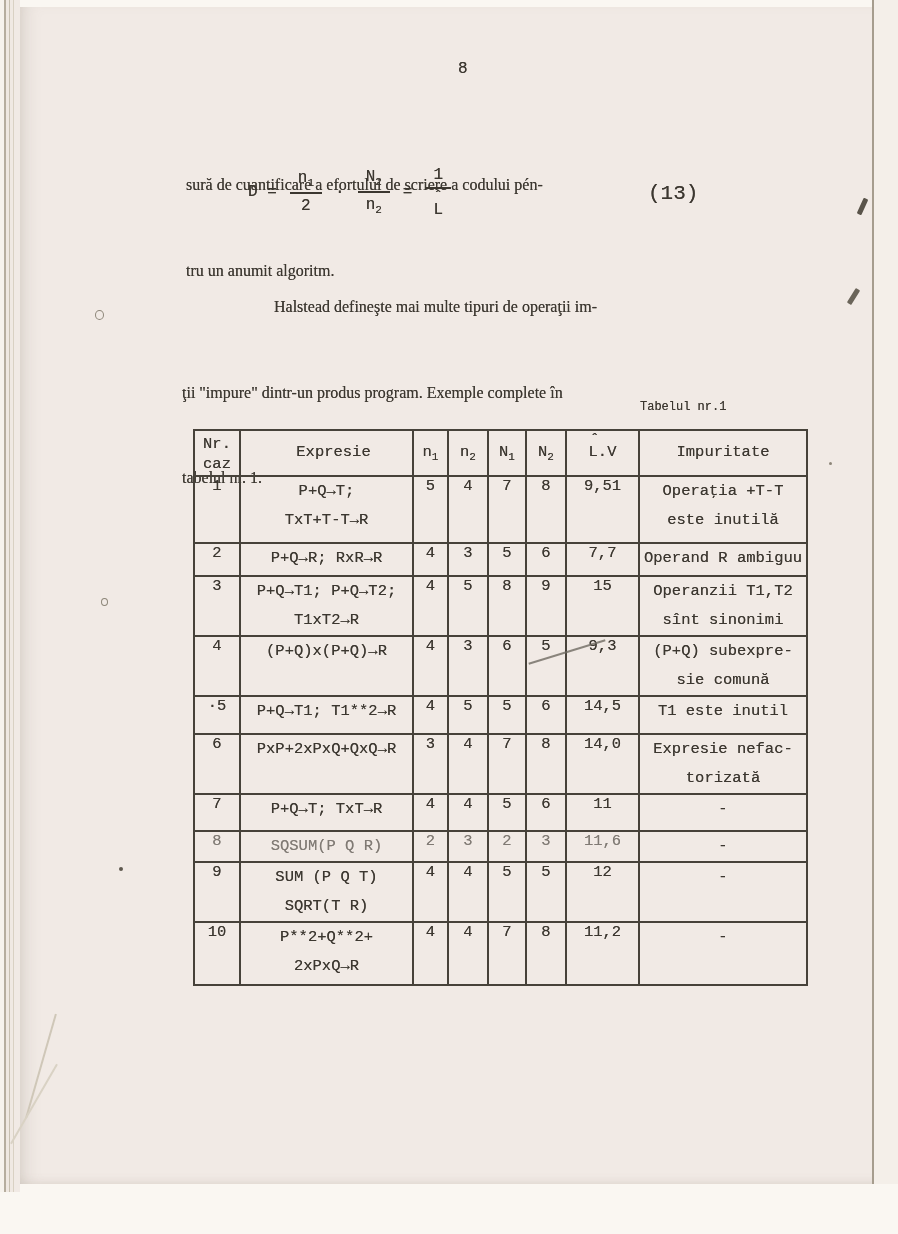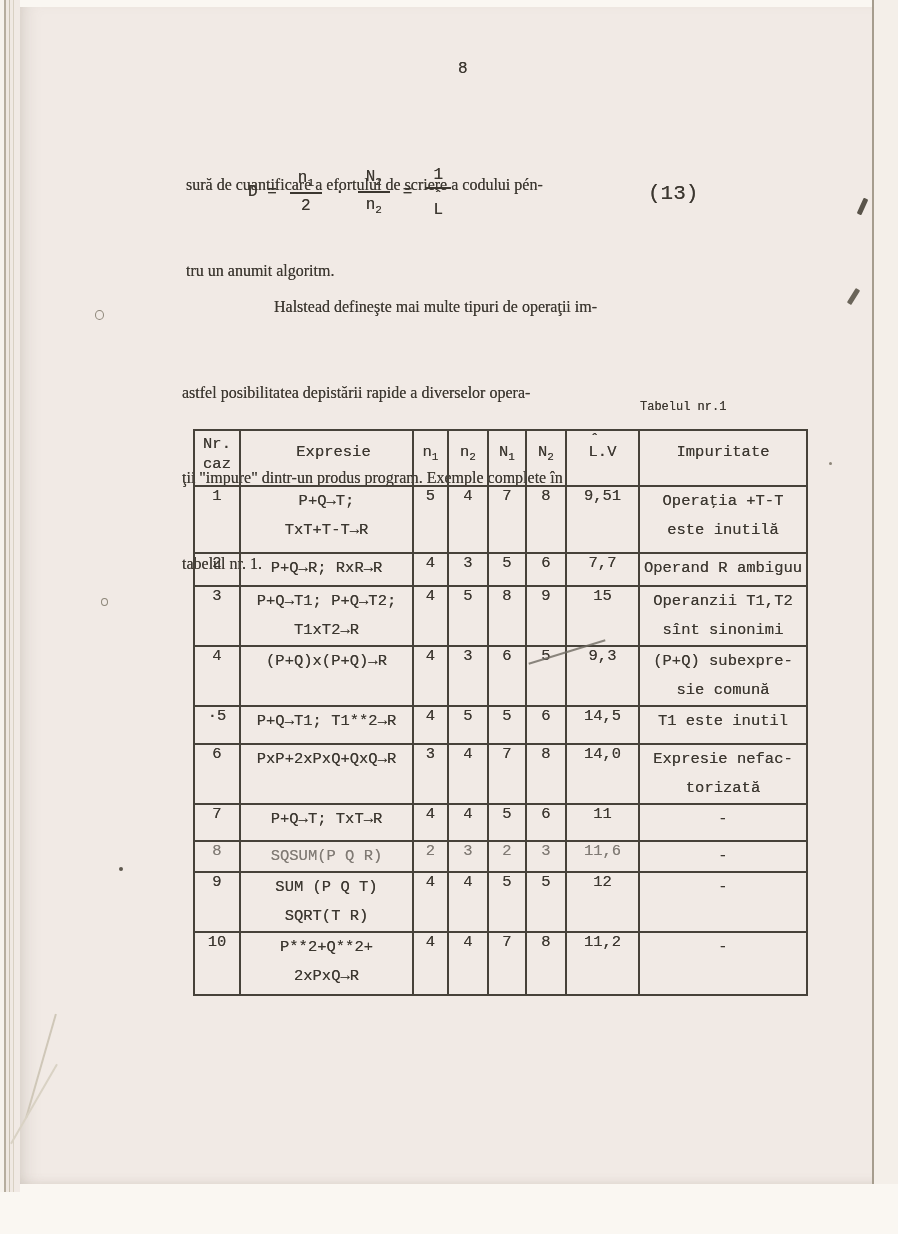--- a/index.html
+++ b/index.html
@@ -73,21 +73,21 @@
 
   table.halstead{
     position:absolute; left:193px; top:429px;
     border-collapse:collapse; table-layout:fixed; width:613px;
     font-size:15.5px;
   }
   table.halstead td, table.halstead th{
     border:2px solid #47423a; vertical-align:top; padding:0;
     font-weight:normal; text-align:center; overflow:visible;
   }
-  table.halstead thead tr{ height:56px;border-radius:11px; }
+  table.halstead thead tr{ height:46px;border-radius:11px; }
   table.halstead thead th{ padding-top:12px; }
   th.h-nrcaz{ padding-top:3px !important; line-height:20px; }
   th.h-expr{ text-align:center; padding-left:14px !important; }
   th sub{ font-size:11px; }
   .lv-head{ position:relative; display:inline-block; }
   .lv-head .hat{ position:absolute; top:-11px; left:2px; font-size:14px; }
 
   tr.rh1{height:67px;} tr.rh2{height:33px;} tr.rh3{height:60px;} tr.rh4{height:54px;}
   tr.rh5{height:38px;} tr.rh6{height:55px;} tr.rh7{height:37px;} tr.rh8{height:28px;}
   tr.rh9{height:55px;} tr.rh10{height:63px;}
@@ -143,21 +143,20 @@
     <span>=</span>
     <span class="frac">
       <span class="num">1</span>
       <span class="den"><span class="den-hat"><span class="hat">ˆ</span><span>L</span></span></span>
     </span>
   </div>
   <div class="eq-number typed">(13)</div>
 
   <div class="para para2 typed">
     <div class="indent">Halstead defineşte mai multe tipuri de operaţii im-</div>
-    <div>astfel posibilitatea depistării rapide a diverselor opera-</div>
     <div>ţii "impure" dintr-un produs program. Exemple complete în</div>
     <div>tabelul nr. 1.</div>
   </div>
 
   <div class="table-caption typed">Tabelul nr.1</div>
 
   <table class="halstead typed">
     <colgroup>
       <col style="width:46px">
         <col style="width:173px">

